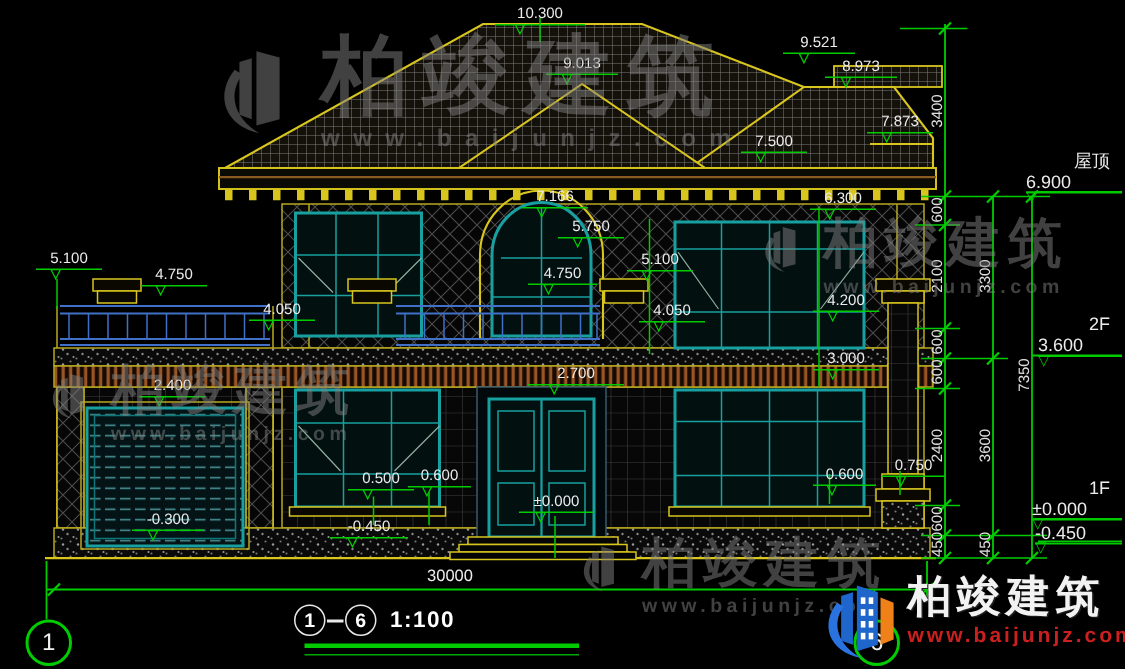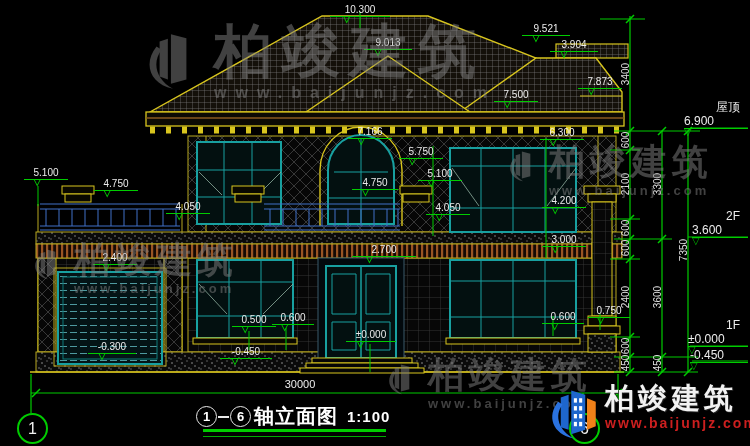--- a/index.html
+++ b/index.html
@@ -216,21 +216,21 @@
       <span class="tx">9.013</span>
       <span class="ln"></span>
       <span class="tr">▽</span>
     </div>
   <div class="mark" style="left:522px;top:24px;width:48px">
       <span class="tx">9.521</span>
       <span class="ln"></span>
       <span class="tr">▽</span>
     </div>
   <div class="mark" style="left:550px;top:40px;width:48px">
-      <span class="tx">3.904</span>
+      <span class="tx">8.973</span>
       <span class="ln"></span>
       <span class="tr">▽</span>
     </div>
   <div class="mark" style="left:578px;top:77px;width:44px">
       <span class="tx">7.873</span>
       <span class="ln"></span>
       <span class="tr">▽</span>
     </div>
   <div class="mark" style="left:494px;top:90px;width:44px">
       <span class="tx">7.500</span>
@@ -240,21 +240,21 @@
   <div class="mark" style="left:348px;top:127px;width:44px">
       <span class="tx">7.166</span>
       <span class="ln"></span>
       <span class="tr">▽</span>
     </div>
   <div class="mark" style="left:540px;top:128px;width:44px">
       <span class="tx">6.300</span>
       <span class="ln"></span>
       <span class="tr">▽</span>
     </div>
-  <div class="mark" style="left:399px;top:147px;width:44px">
+  <div class="mark" style="left:372px;top:147px;width:44px">
       <span class="tx">5.750</span>
       <span class="ln"></span>
       <span class="tr">▽</span>
     </div>
   <div class="mark" style="left:418px;top:169px;width:44px">
       <span class="tx">5.100</span>
       <span class="ln"></span>
       <span class="tr">▽</span>
     </div>
   <div class="mark" style="left:352px;top:178px;width:46px">
@@ -377,21 +377,20 @@
 
   <div class="hdim" style="left:270px;top:378px;width:60px">30000</div>
 
   <div class="axis" style="left:17px;top:413px">1</div>
   <div class="axis" style="left:569px;top:413px">6</div>
 
   <div class="tb">
     <span class="cir">1</span>
     <span class="dash"></span>
     <span class="cir">6</span>
-    <span class="ttl">轴立面图</span>
     <span class="scl">1:100</span>
   </div>
   <div class="u1"></div>
   <div class="u2"></div>
 
   <div class="wm wm1" style="left:140px;top:22px">
     <svg width="66" height="78" style="color:#818181">
         <use href="#wm"></use>
       </svg>
     <span class="wtxt">

